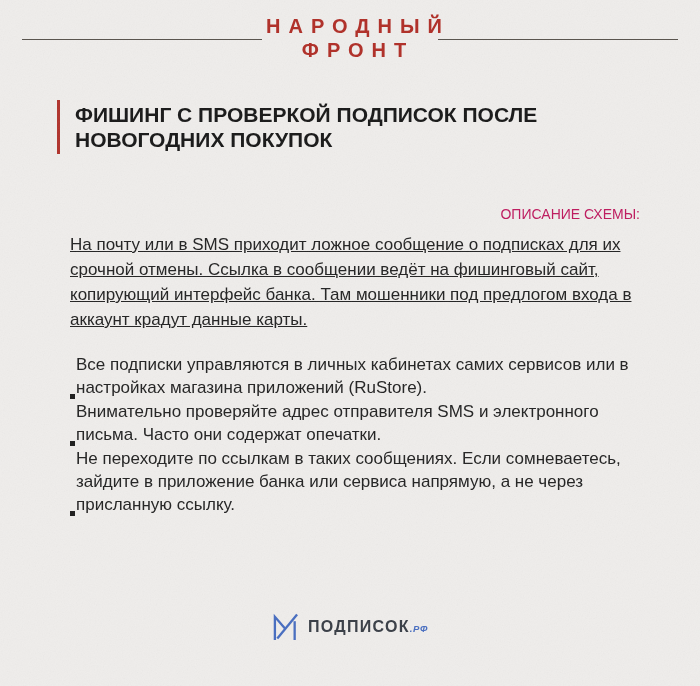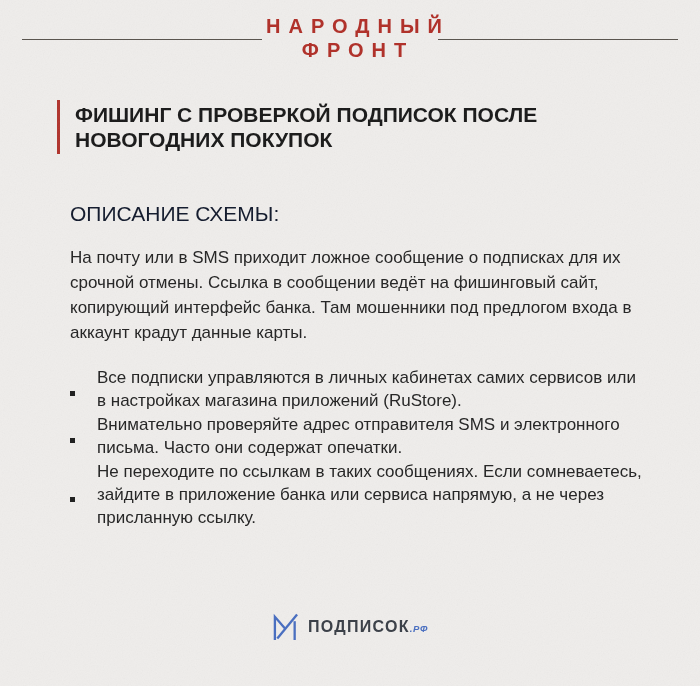--- a/index.html
+++ b/index.html
@@ -38,42 +38,44 @@
     border-left:3px solid var(--accent-red);
     padding:2px 0 2px 15px;
     font-size:21px;
     font-weight:bold;
     line-height:25px;
     color:#171717;
   }
   
   .section-heading {
     margin:0 60px 0 70px;
-    font-size:21px;
+    font-size:14px;
     line-height:20px;
-    color:#0f172a;
+    color:#be185d;
+    text-align:right;
   }
   .desc-heading { margin-top:50px; }
   .paragraph {
-    margin:21px 60px 0 70px;
+    margin:8px 60px 0 70px;
     width:582px;
     font-size:17px;
     line-height:25px;
     color:#222;
+    text-decoration:underline;
   }
   .tips-heading { margin-top:38px; }
   .bullet-list {
     margin:21px 48px 0 70px;
     padding:0;
     list-style:none;
   }
   .bullet-item {
     display:flex;
-    align-items:center;
-    gap:22px;
+    align-items:flex-end;
+    gap:1px;
     width:578px;
     font-size:17px;
     line-height:23px;
     color:#222;
     margin-bottom:1px;
   }
   .bullet-square {
     flex:none;
     width:5px; height:5px;
     margin-top:9px;

